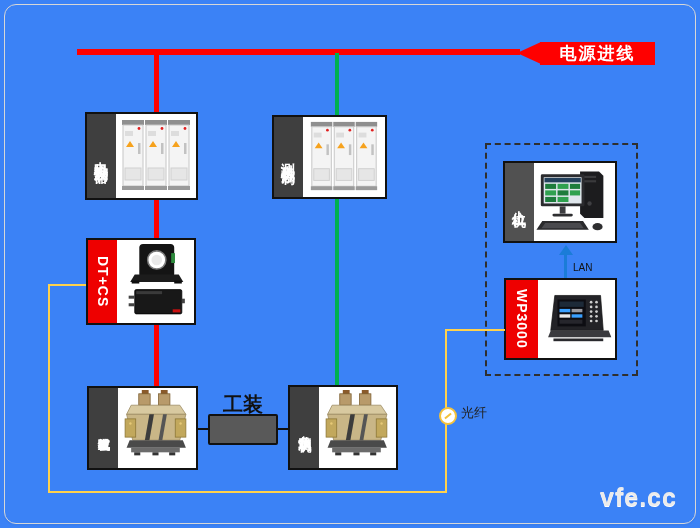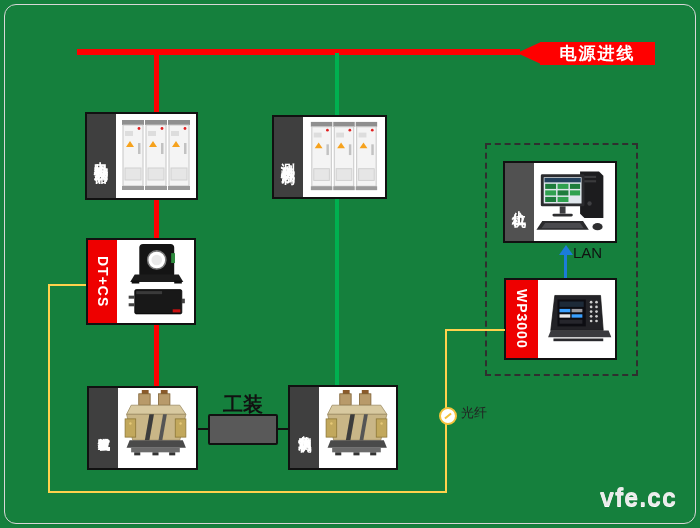--- a/index.html
+++ b/index.html
@@ -1,17 +1,17 @@
 <!DOCTYPE html>
 <html><head>
 <meta charset="utf-8">
 <style>
   html,body{margin:0;padding:0;background:#fff;}
   body{font-family:"Liberation Sans","DejaVu Sans",sans-serif;}
-  .stage{position:relative;width:700px;height:528px;background:#15803d;overflow:hidden;}
+  .stage{position:relative;width:700px;height:528px;background:#3b82f6;overflow:hidden;}
   .frame{position:absolute;left:4px;top:4px;width:690px;height:518px;border:1px solid #d7d7d7;border-radius:12px;box-shadow:0 1px 2px rgba(0,0,0,.06);}
 
   
   .line{position:absolute;}
   .power-h{left:77px;top:49px;width:443px;height:6px;background:#ff0000;}
   .power-arrowhead{left:517px;top:42px;width:0;height:0;border-top:11px solid transparent;border-bottom:11px solid transparent;border-right:24px solid #ff0000;}
   .power-label{position:absolute;left:540px;top:42px;width:115px;height:23px;background:#ff0000;color:#fff;font-size:17px;font-weight:bold;display:flex;align-items:center;justify-content:center;letter-spacing:2px;}
   .red-v{left:154px;top:53px;width:5px;height:333px;background:#ff0000;}
   .green-v{left:335px;top:53px;width:4px;height:333px;background:#00b050;}
   .fiber{background:#ffd24d;}
@@ -23,21 +23,21 @@
   .fiber-badge{position:absolute;left:439px;top:407px;width:14px;height:14px;border-radius:50%;background:#fff;border:2px solid #f4c23c;z-index:7;display:flex;align-items:center;justify-content:center;}
   .fiber-badge i{display:block;width:8px;height:2px;background:#f4c23c;transform:rotate(-40deg);}
   .fiber-label{position:absolute;left:461px;top:404px;font-size:13px;color:#222;z-index:7;text-align:center;}
 
   
   .dashed-box{position:absolute;left:485px;top:143px;width:149px;height:229px;border:2px dashed #2f2f2f;z-index:2;}
 
   
   .lan-line{position:absolute;left:564px;top:253px;width:3px;height:25px;background:#1b7cd8;z-index:5;}
   .lan-head{position:absolute;left:559px;top:245px;width:0;height:0;border-left:7px solid transparent;border-right:7px solid transparent;border-bottom:10px solid #1b7cd8;z-index:5;}
-  .lan-label{position:absolute;left:573px;top:244px;font-size:15px;color:#111;z-index:5;}
+  .lan-label{position:absolute;left:573px;top:262px;font-size:10px;color:#111;z-index:5;}
 
   
   .node{position:absolute;background:#fff;border:2px solid #111;display:flex;z-index:4;box-sizing:border-box;}
   .strip{flex:0 0 29px;background:#3f3f3f;color:#fff;display:flex;align-items:center;justify-content:center;writing-mode:vertical-rl;font-weight:bold;font-size:14px;letter-spacing:2px;}
   .strip.red{background:#ee0000;}
   .strip.lite{background:#515151;}
   .content{flex:1;display:flex;align-items:center;justify-content:center;background:#fff;overflow:hidden;}
   .n-motorctrl{left:85px;top:112px;width:113px;height:88px;}
   .n-dynoctrl{left:272px;top:115px;width:115px;height:84px;}
   .n-dtcs{left:86px;top:238px;width:110px;height:87px;}

